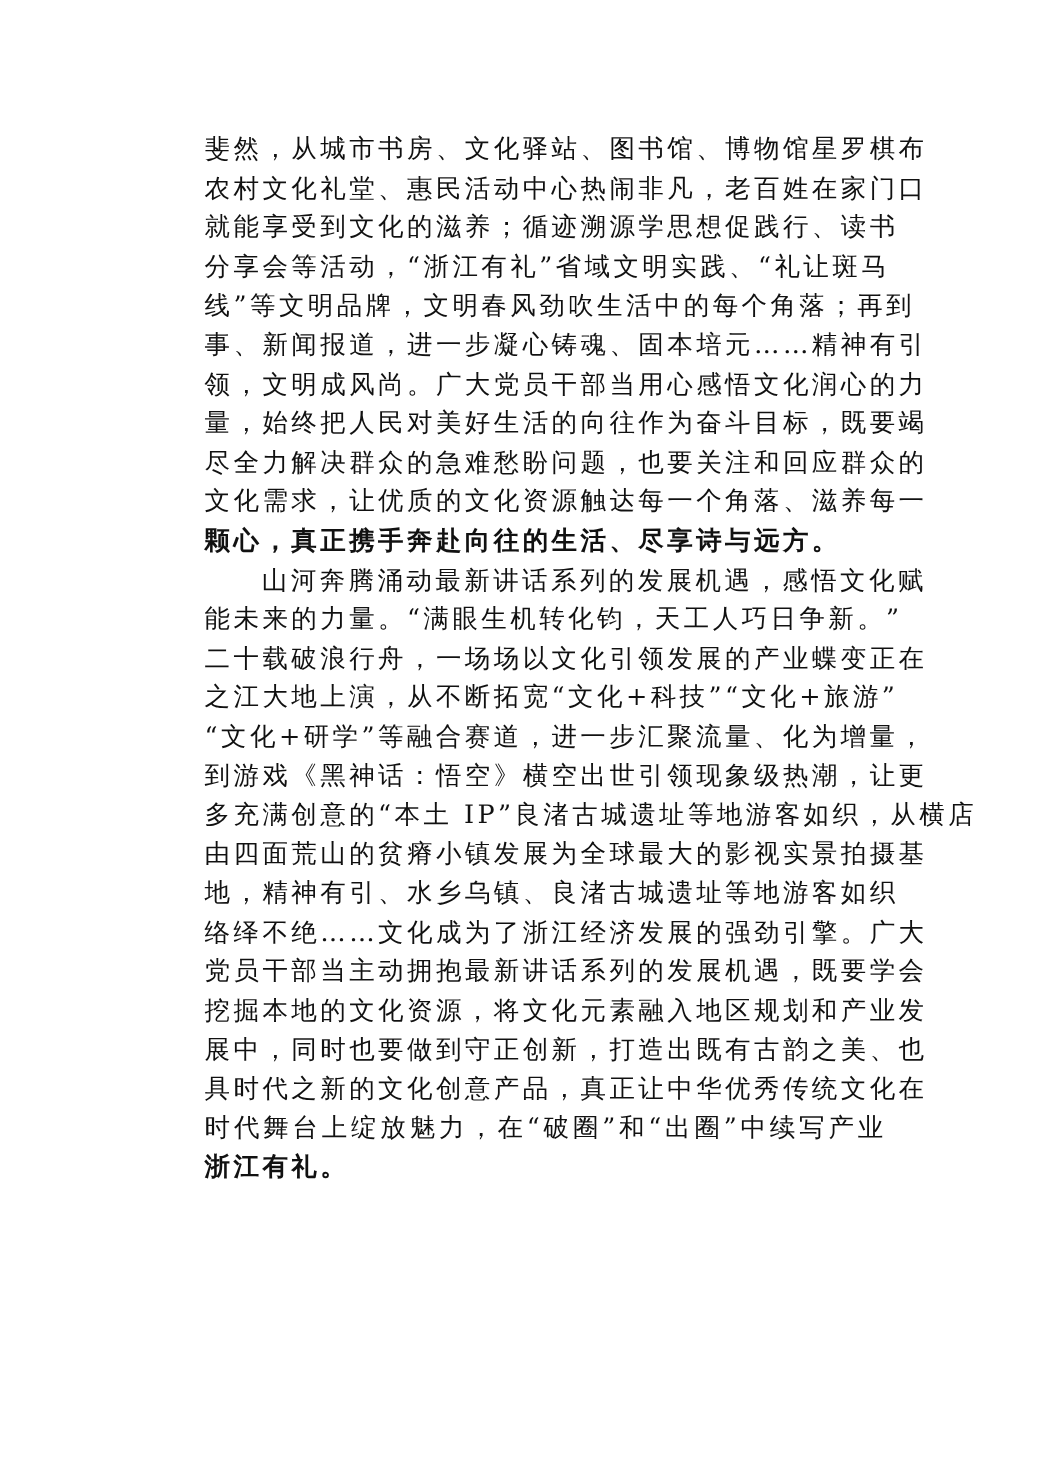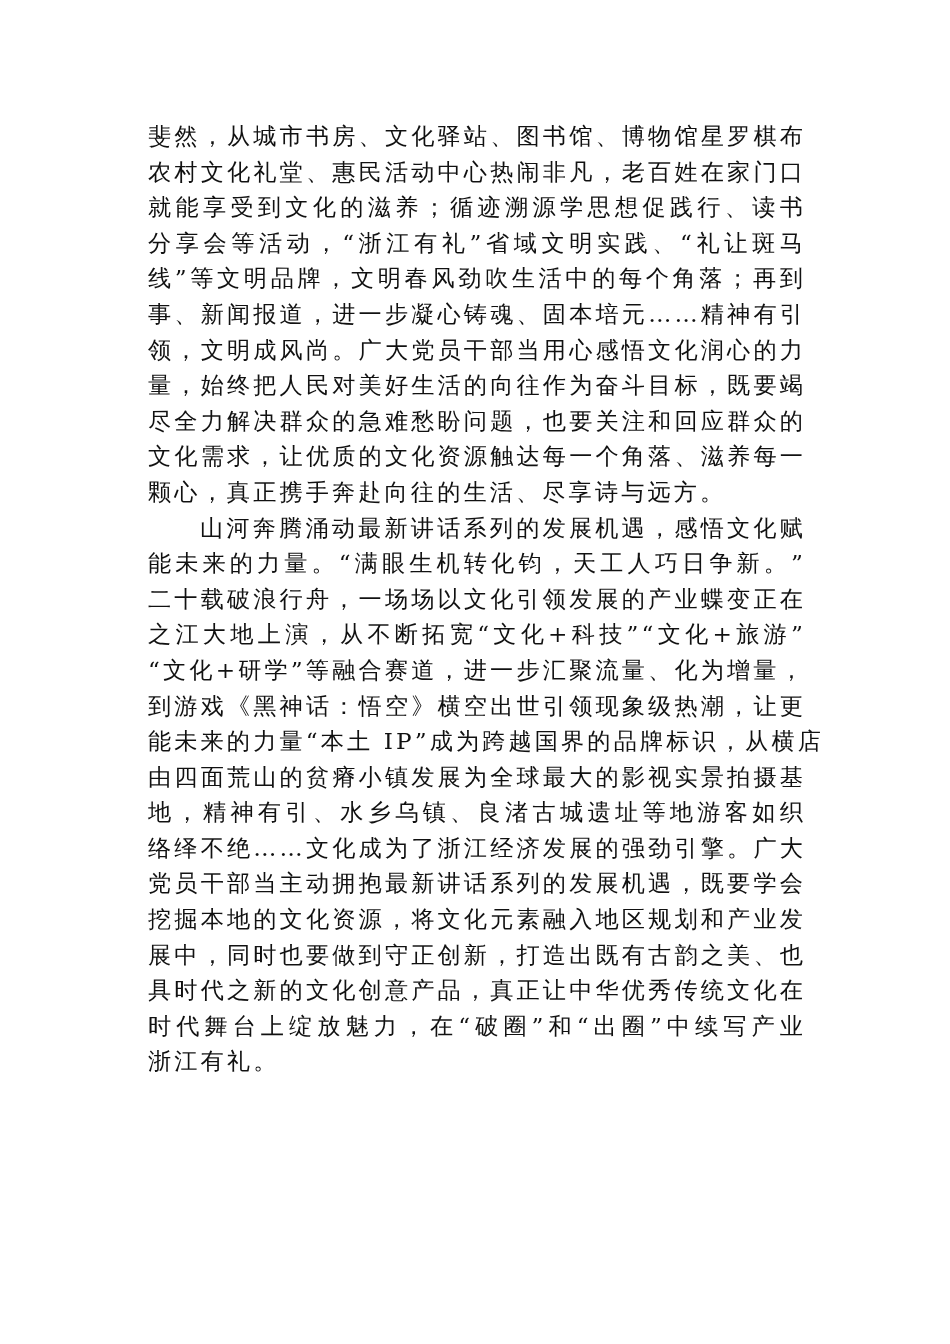--- a/index.html
+++ b/index.html
@@ -10,22 +10,22 @@
     top: 118px;
     width: 658px;
     font-family: "DejaVu Serif", "Liberation Serif", serif;
     font-size: 23.2px;
     line-height: 35.6px;
     color: #111111;
     text-align: justify;
     text-justify: inter-character;
     letter-spacing: 3.1px;
   }
-  .line { display: block; white-space: nowrap; height: 35.6px; text-align-last: justify; }
-  .line.last { text-align-last: left; }
+  .line { display: block; white-space: nowrap; height: 35.6px; text-align-last: justify; margin-left: 38px; }
+  .line.last { text-align-last: left; font-weight: bold; }
   .indent { padding-left: 52px; }
 </style>
 </head>
 <body>
 
 <div class="page">
   <div>
     <span class="line">斐然，从城市书房、文化驿站、图书馆、博物馆星罗棋布</span>
     <span class="line">农村文化礼堂、惠民活动中心热闹非凡，老百姓在家门口</span>
     <span class="line">就能享受到文化的滋养；循迹溯源学思想促践行、读书</span>
@@ -38,21 +38,21 @@
     <span class="line">文化需求，让优质的文化资源触达每一个角落、滋养每一</span>
     <span class="line last">颗心，真正携手奔赴向往的生活、尽享诗与远方。</span>
   </div>
   <div>
     <span class="line indent">山河奔腾涌动最新讲话系列的发展机遇，感悟文化赋</span>
     <span class="line">能未来的力量。“满眼生机转化钧，天工人巧日争新。”</span>
     <span class="line">二十载破浪行舟，一场场以文化引领发展的产业蝶变正在</span>
     <span class="line">之江大地上演，从不断拓宽“文化+科技”“文化+旅游”</span>
     <span class="line">“文化+研学”等融合赛道，进一步汇聚流量、化为增量，</span>
     <span class="line">到游戏《黑神话：悟空》横空出世引领现象级热潮，让更</span>
-    <span class="line">能未来的力量“本土 IP”成为跨越国界的品牌标识，从横店</span>
+    <span class="line">多充满创意的“本土 IP”良渚古城遗址等地游客如织，从横店</span>
     <span class="line">由四面荒山的贫瘠小镇发展为全球最大的影视实景拍摄基</span>
     <span class="line">地，精神有引、水乡乌镇、良渚古城遗址等地游客如织</span>
     <span class="line">络绎不绝……文化成为了浙江经济发展的强劲引擎。广大</span>
     <span class="line">党员干部当主动拥抱最新讲话系列的发展机遇，既要学会</span>
     <span class="line">挖掘本地的文化资源，将文化元素融入地区规划和产业发</span>
     <span class="line">展中，同时也要做到守正创新，打造出既有古韵之美、也</span>
     <span class="line">具时代之新的文化创意产品，真正让中华优秀传统文化在</span>
     <span class="line">时代舞台上绽放魅力，在“破圈”和“出圈”中续写产业</span>
     <span class="line last">浙江有礼。</span>
   </div>

